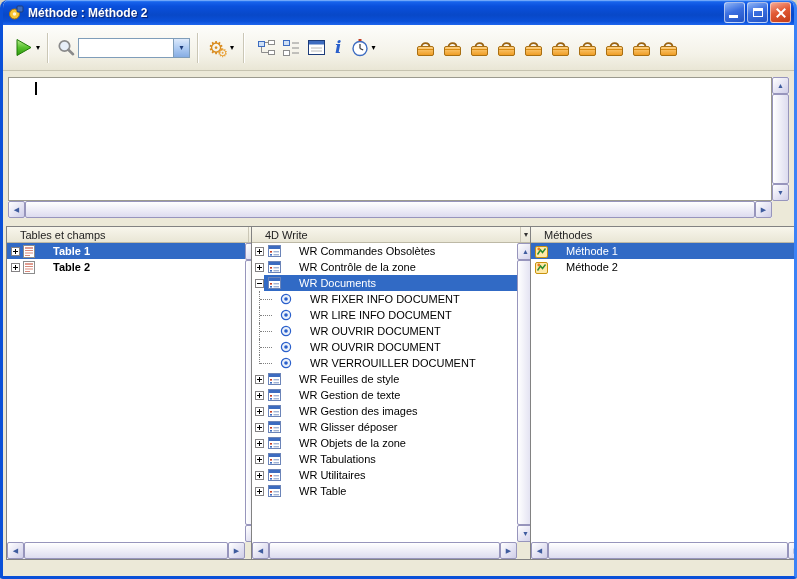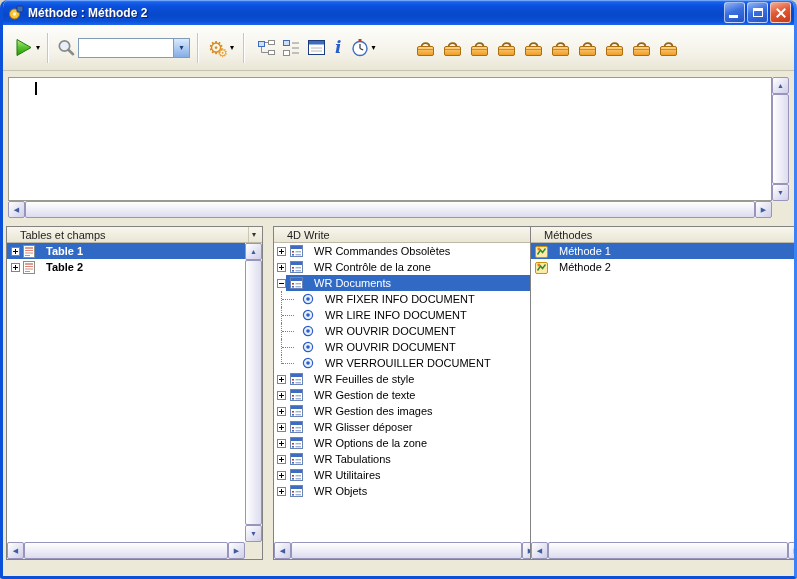--- a/index.html
+++ b/index.html
@@ -93,41 +93,41 @@
   .vscroll .sb-thumb { left:0; top:17px; bottom:17px; width:17px; background:linear-gradient(90deg,#FFFFFF,#DDDCEF); }
   .hscroll .sb-thumb { top:0; left:17px; right:17px; height:17px; background:linear-gradient(180deg,#FFFFFF,#DDDCEF); }
   .sb-corner { position:absolute; right:0; bottom:0; width:17px; height:17px; background:#ECE9D8; }
 
   .editor-area .vscroll { right:0; top:0; bottom:17px; width:17px; }
   .editor-area .hscroll { left:0; right:17px; bottom:0; height:17px; }
 
   
   .panel { position:absolute; top:226px; height:334px; border:1px solid #828282; background:#fff; }
   #panel-tables  { left:3px;   width:257px; }
-  #panel-write   { left:270px; width:284px; }
+  #panel-write   { left:248px; width:284px; }
   #panel-methods { left:527px; width:293px;padding-left:12px; }
   .panel-header {
     position:absolute; left:0; top:0; right:0; height:16px;
     background:linear-gradient(180deg,#F8F6EC,#E9E6D5);
     border-bottom:1px solid #BDB9A6;
     display:flex; align-items:center; padding:0 3px 0 5px;
     font-size:11px; color:#222;
   }
   .ph-title { white-space:nowrap;margin-left:8px; }
   .ph-arrow { margin-left:auto; font-size:8px; color:#333; padding:0 3px; border-left:1px solid #CBC7B6; height:100%; display:flex; align-items:center; }
   .panel-list { position:absolute; left:0; top:16px; right:17px; bottom:17px; background:#fff; overflow:hidden; }
   .panel .vscroll { top:16px; right:0; bottom:17px; width:17px; }
   .panel .hscroll { left:0; right:17px; bottom:0; height:17px; }
 
   
   .row { height:16px; display:flex; align-items:center; font-size:11px; color:#000; white-space:nowrap; }
   .hl { display:flex; align-items:center; height:16px; flex:1; padding-left:1px; min-width:0; }
   .row.sel .hl { background:#316AC5; }
   .row.sel .lab { color:#fff; }
-  .lab { margin-left:11px; }
+  .lab { margin-left:18px; }
   .lab.bold { font-weight:bold; }
   .exp { flex:none; width:9px; height:9px; background:#fff; border:1px solid #848284; position:relative; margin-left:3px; }
   .exp::before { content:""; position:absolute; left:1px; right:1px; top:50%; margin-top:-0.5px; height:1px; background:#000; }
   .exp.plus::after { content:""; position:absolute; top:1px; bottom:1px; left:50%; margin-left:-0.5px; width:1px; background:#000; }
   .icon { flex:none; display:flex; align-items:center; margin-left:3px; }
   .conn { flex:none; width:24px; height:16px; position:relative; }
   .conn::before { content:""; position:absolute; left:7px; top:0; height:16px; border-left:1px dotted #808080; }
   .conn.last::before { height:9px; }
   .conn::after { content:""; position:absolute; left:8px; top:8px; width:12px; border-top:1px dotted #808080; }
 </style>
@@ -612,21 +612,21 @@
             <span class="icon">
               <svg width="13" height="12" viewBox="0 0 13 12">
                 <rect x="0.5" y="0.5" width="12" height="11" fill="#FFFFFF" stroke="#6B84B8"></rect>
                 <rect x="1" y="1" width="11" height="3" fill="#3D6CC0"></rect>
                 <rect x="2" y="6" width="2" height="1.6" fill="#C23B22"></rect>
                 <line x1="5.5" y1="6.8" x2="11" y2="6.8" stroke="#7A93C4"></line>
                 <rect x="2" y="9" width="2" height="1.6" fill="#3D6CC0"></rect>
                 <line x1="5.5" y1="9.8" x2="11" y2="9.8" stroke="#7A93C4"></line>
               </svg>
             </span>
-            <span class="lab">WR Options de la zone</span>
+            <span class="lab">WR Objets de la zone</span>
           </span>
         </div>
         <div class="row">
           <span class="exp plus"></span>
           <span class="hl">
             <span class="icon">
               <svg width="13" height="12" viewBox="0 0 13 12">
                 <rect x="0.5" y="0.5" width="12" height="11" fill="#FFFFFF" stroke="#6B84B8"></rect>
                 <rect x="1" y="1" width="11" height="3" fill="#3D6CC0"></rect>
                 <rect x="2" y="6" width="2" height="1.6" fill="#C23B22"></rect>
@@ -660,21 +660,21 @@
             <span class="icon">
               <svg width="13" height="12" viewBox="0 0 13 12">
                 <rect x="0.5" y="0.5" width="12" height="11" fill="#FFFFFF" stroke="#6B84B8"></rect>
                 <rect x="1" y="1" width="11" height="3" fill="#3D6CC0"></rect>
                 <rect x="2" y="6" width="2" height="1.6" fill="#C23B22"></rect>
                 <line x1="5.5" y1="6.8" x2="11" y2="6.8" stroke="#7A93C4"></line>
                 <rect x="2" y="9" width="2" height="1.6" fill="#3D6CC0"></rect>
                 <line x1="5.5" y1="9.8" x2="11" y2="9.8" stroke="#7A93C4"></line>
               </svg>
             </span>
-            <span class="lab">WR Objets</span>
+            <span class="lab">WR Table</span>
           </span>
         </div>
       </div>
     <div class="vscroll">
         <span class="sb-btn b1">▲</span>
         <span class="sb-thumb"></span>
         <span class="sb-btn b2">▼</span>
       </div>
     <div class="hscroll">
         <span class="sb-btn b1">◀</span>

